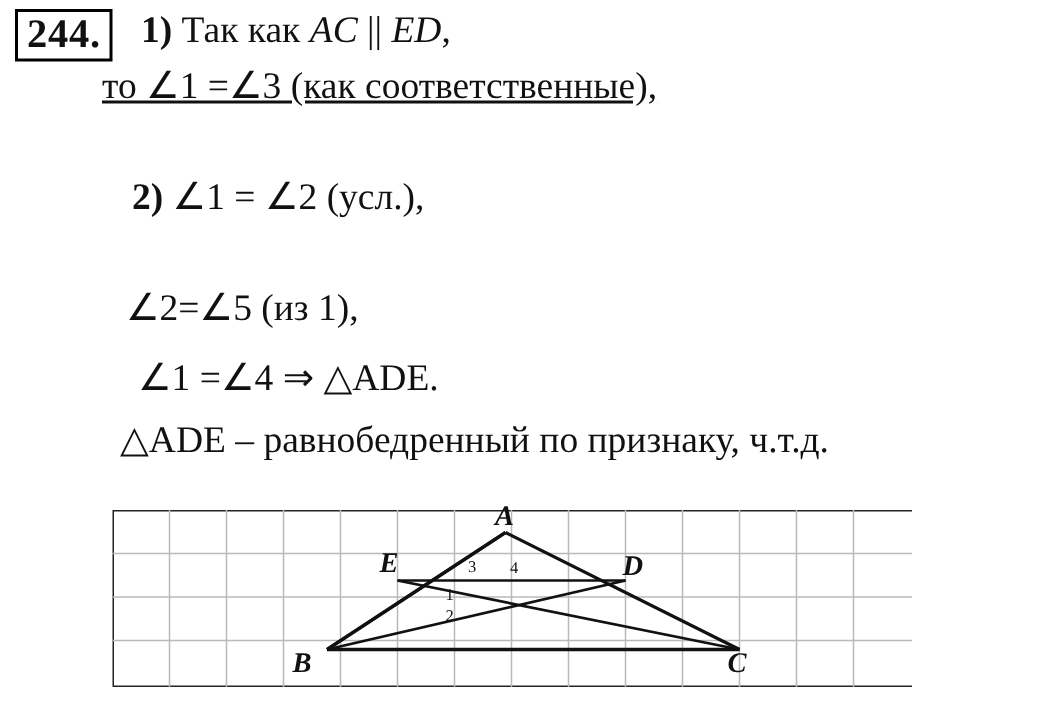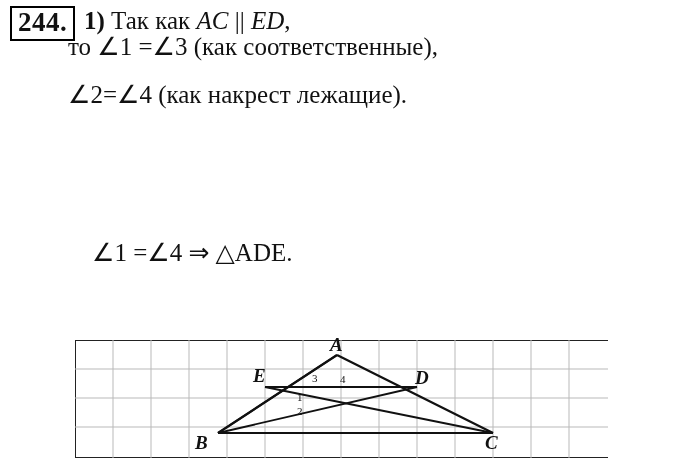--- a/index.html
+++ b/index.html
@@ -68,33 +68,37 @@
     font-size: 11px;
   }
 </style>
 </head>
 <body>
 
 <div id="page">
 
   <div class="num-box">244.</div>
 
-  <div class="line" style="left:84px; top:8px;text-align:center;">
+  <div class="line" style="left:94px; top:8px;text-align:center;">
     <span class="b">1)</span><span> Так как </span><span class="it">AC</span><span> || </span><span class="it">ED</span><span>,</span>
   </div>
 
-  <div class="line" style="left:68px; top:34px;">то ∠1 =∠3 (как соответственные),</div>
-
-  <div class="line" style="left:68px; top:82px;">∠2=∠4 (как накрест лежащие).</div>
+  <div class="line" style="left:68px; top:45px;text-decoration:underline;">то ∠1 =∠3 (как соответственные),</div>
 
 
+  <div class="line" style="left:88px; top:119px;">
+    <span class="b">2)</span><span> ∠1 = ∠2 (усл.),</span>
+  </div>
 
+
+  <div class="line" style="left:84px; top:193px;">∠2=∠5 (из 1),</div>
 
   <div class="line" style="left:92px; top:240px;text-align:center;">∠1 =∠4 ⇒ △ADE.</div>
 
+  <div class="line" style="left:80px; top:281px;">△ADE – равнобедренный по признаку, ч.т.д.</div>
 
   <div id="figure">
     <div class="grid-border"></div>
 
     <svg width="545" height="118" viewBox="0 0 545 118">
 
       <g stroke="#b9b9b9" stroke-width="1">
         <line x1="38" y1="0" x2="38" y2="118"></line>
         <line x1="76" y1="0" x2="76" y2="118"></line>
         <line x1="114" y1="0" x2="114" y2="118"></line>

